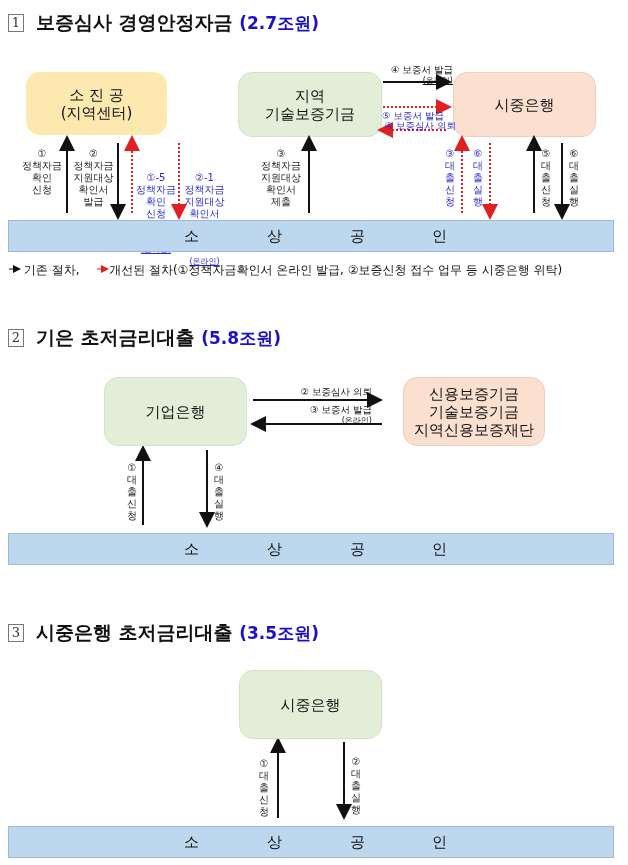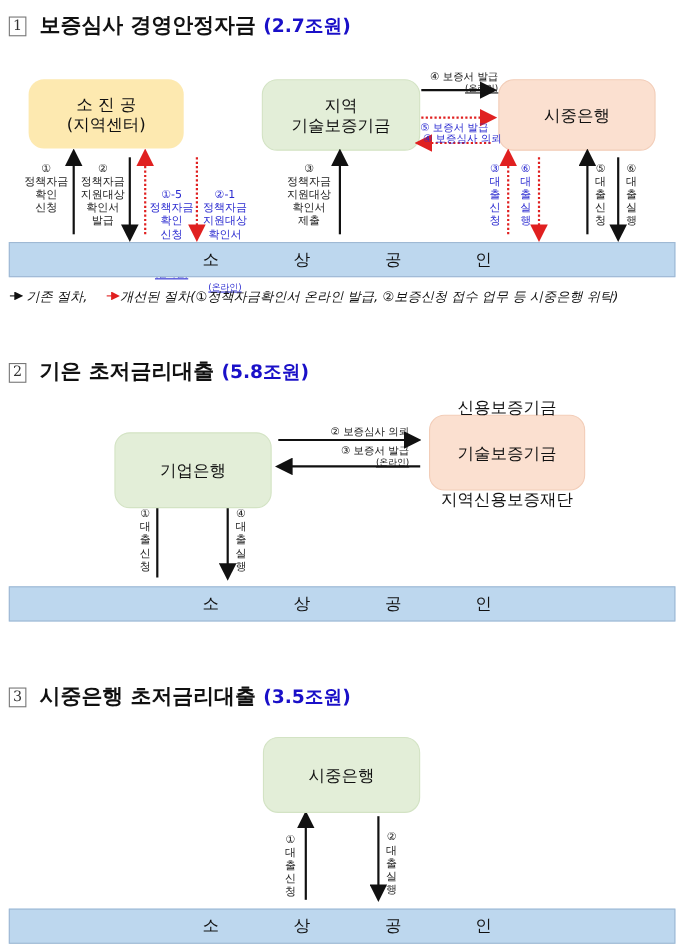--- a/index.html
+++ b/index.html
@@ -14,21 +14,21 @@
   .yellow { background:#fde9b0; }
   .green { background:#e3eed8; border:1px solid #d3e3c4; }
   .peach { background:#fbe0d0; border:1px solid #f2cdb8; }
   .bar { position:absolute; left:8px; width:604px; background:#bdd7ee; border:1px solid #9fb9d4; }
   .bar span { position:absolute; top:50%; transform:translateY(-50%); font-size:15px; }
   .vtext { position:absolute; text-align:center; font-size:10px; line-height:12px; white-space:pre; color:#222; }
   .blue { color:#2a2ad0; }
   .small { font-size:8px;text-decoration:underline; }
   .htext { position:absolute; font-size:9.5px; white-space:nowrap; text-align:right; }
   svg { position:absolute; left:0; top:0; overflow:visible; }
-  .legend { position:absolute; left:8px; top:262px; font-size:12px; white-space:nowrap;font-style:italic; }
+  .legend { position:absolute; left:8px; top:262px; font-size:12px; white-space:nowrap; }
 </style>
 </head>
 <body>
 
 <div class="sec-title" style="top:10px;">
   <span class="sec-num">1</span><span>보증심사 경영안정자금</span>
   <span class="sec-amount">(2.7조원)</span>
 </div>
 
 <div class="box yellow" style="left:26px; top:72px; width:141px; height:63px;">
@@ -151,25 +151,25 @@
   <span>기존 절차,</span>
   <span style="display:inline-block; width:22px;"></span>
   <span>개선된 절차(①정책자금확인서 온라인 발급, ②보증신청 접수 업무 등 시중은행 위탁)</span>
 </div>
 
 <div class="sec-title" style="top:325px;">
   <span class="sec-num">2</span><span>기은 초저금리대출</span>
   <span class="sec-amount">(5.8조원)</span>
 </div>
 
-<div class="box green" style="left:104px; top:393px; width:141px; height:67px;">
+<div class="box green" style="left:104px; top:377px; width:141px; height:67px;">
   <div>기업은행</div>
 </div>
 
-<div class="box peach" style="left:390px; top:377px; width:140px; height:67px;gap:24px;">
+<div class="box peach" style="left:403px; top:377px; width:140px; height:67px;">
   <div>신용보증기금</div>
   <div>기술보증기금</div>
   <div>지역신용보증재단</div>
 </div>
 
 <div class="htext" style="left:262px; top:386px; width:110px;">② 보증심사 의뢰</div>
 <div class="htext" style="left:262px; top:404px; width:110px;">
   <div>③ 보증서 발급</div>
   <div class="small" style="line-height:7px;">(온라인)</div>
 </div>

